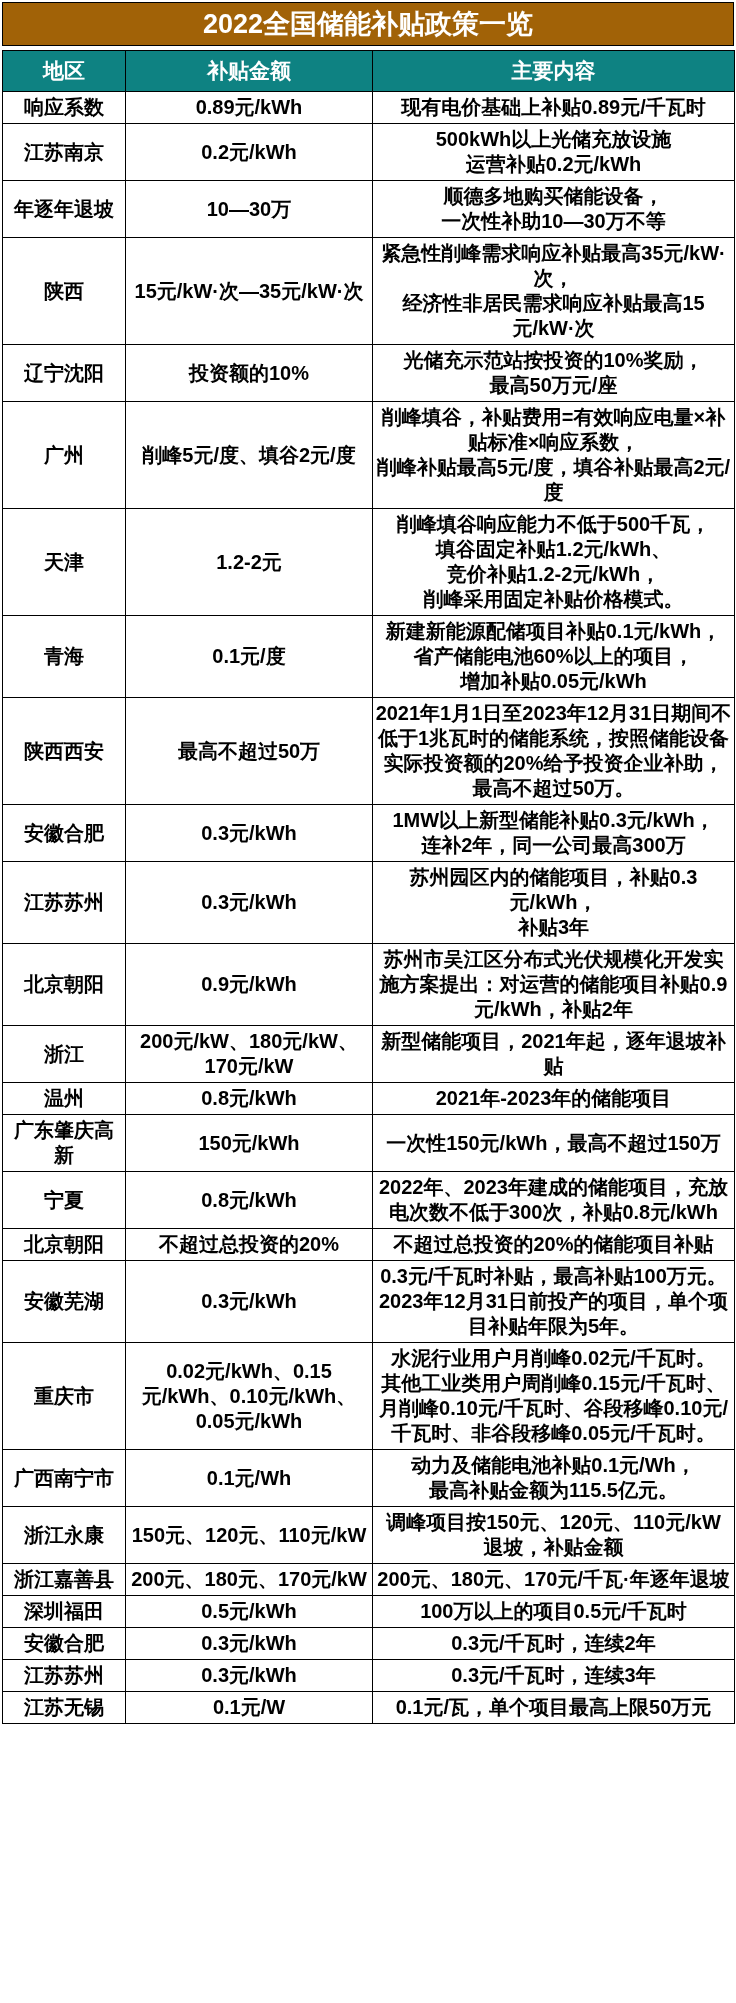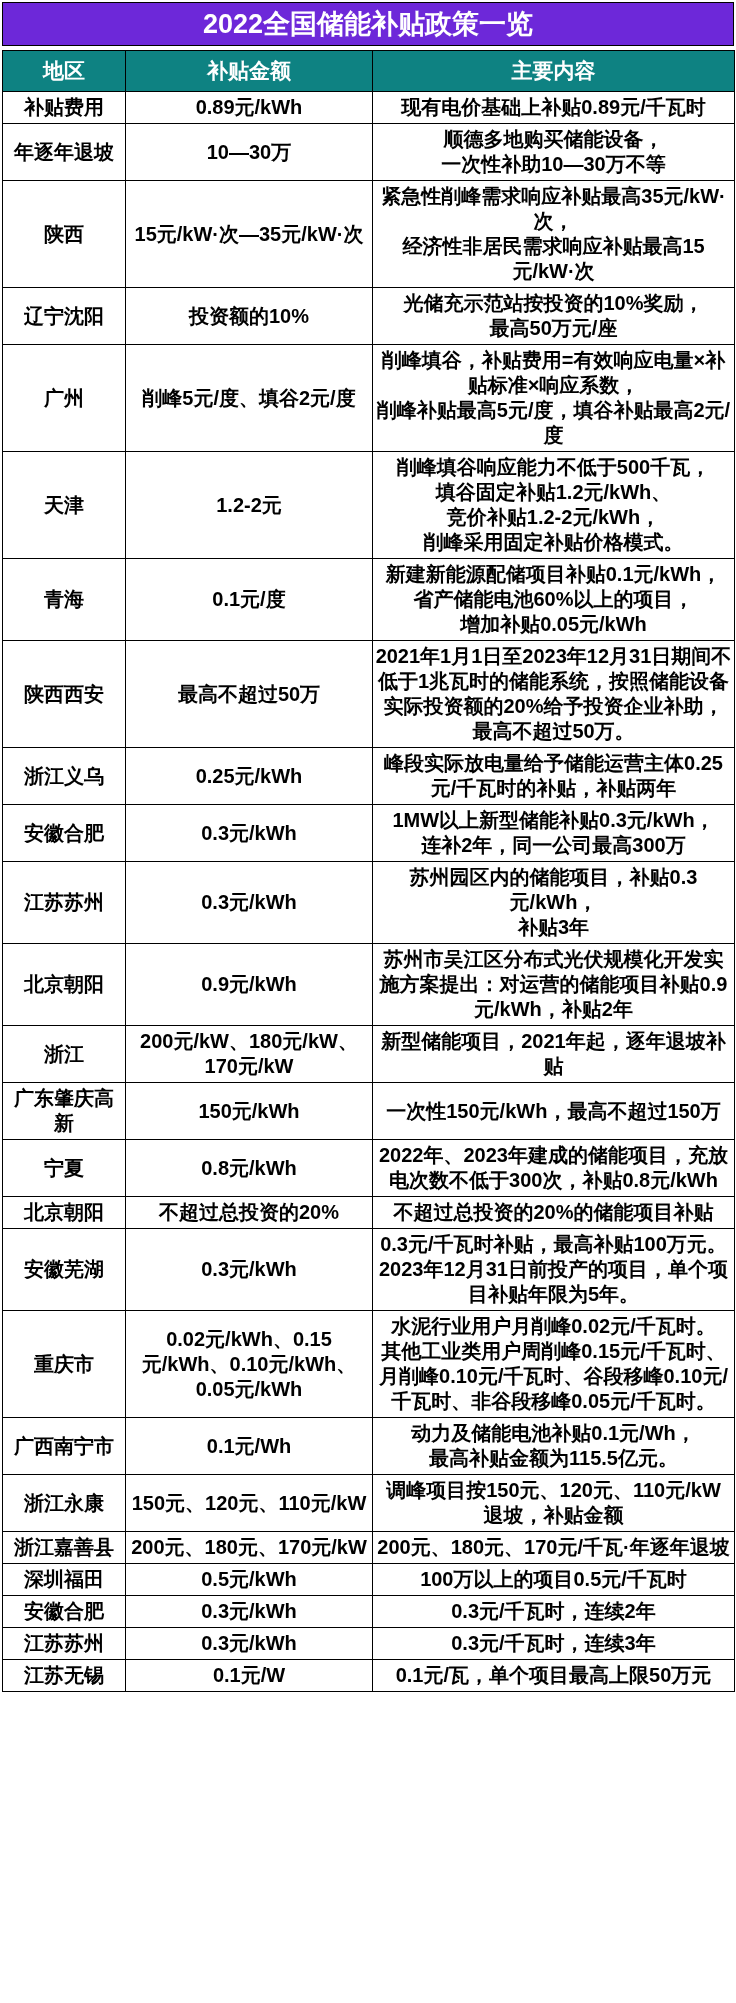--- a/index.html
+++ b/index.html
@@ -8,21 +8,21 @@
     font-family: "Liberation Sans", "DejaVu Sans", sans-serif;
     font-weight: bold;
     color: #000000;
   }
   .page {
     position: relative;
     width: 732px;
     padding: 2px;
   }
   .title-bar {
-    background: #6d28d9;
+    background: #a16207;
     color: #ffffff;
     border: 1px solid #000000;
     text-align: center;
     font-size: 27px;
     line-height: 30px;
     padding: 6px 8px;
     margin-bottom: 4px;
   }
   table.subsidy {
     width: 100%;
@@ -83,23 +83,29 @@
     </colgroup>
     <thead>
       <tr>
         <th>地区</th>
         <th>补贴金额</th>
         <th>主要内容</th>
       </tr>
     </thead>
     <tbody id="table-body">
         <tr>
-          <td>补贴费用</td>
+          <td>响应系数</td>
           <td>0.89元/kWh</td>
           <td>现有电价基础上补贴0.89元/千瓦时</td>
+        </tr>
+        <tr>
+          <td>江苏南京</td>
+          <td>0.2元/kWh</td>
+          <td>500kWh以上光储充放设施
+运营补贴0.2元/kWh</td>
         </tr>
         <tr>
           <td>年逐年退坡</td>
           <td>10—30万</td>
           <td>顺德多地购买储能设备，
 一次性补助10—30万不等</td>
         </tr>
         <tr>
           <td>陕西</td>
           <td>15元/kW·次—35元/kW·次</td>
@@ -132,25 +138,20 @@
           <td>新建新能源配储项目补贴0.1元/kWh，
 省产储能电池60%以上的项目，
 增加补贴0.05元/kWh</td>
         </tr>
         <tr>
           <td>陕西西安</td>
           <td>最高不超过50万</td>
           <td>2021年1月1日至2023年12月31日期间不低于1兆瓦时的储能系统，按照储能设备实际投资额的20%给予投资企业补助，最高不超过50万。</td>
         </tr>
         <tr>
-          <td>浙江义乌</td>
-          <td>0.25元/kWh</td>
-          <td>峰段实际放电量给予储能运营主体0.25元/千瓦时的补贴，补贴两年</td>
-        </tr>
-        <tr>
           <td>安徽合肥</td>
           <td>0.3元/kWh</td>
           <td>1MW以上新型储能补贴0.3元/kWh，
 连补2年，同一公司最高300万</td>
         </tr>
         <tr>
           <td>江苏苏州</td>
           <td>0.3元/kWh</td>
           <td>苏州园区内的储能项目，补贴0.3元/kWh，
 补贴3年</td>
@@ -158,20 +159,25 @@
         <tr>
           <td>北京朝阳</td>
           <td>0.9元/kWh</td>
           <td>苏州市吴江区分布式光伏规模化开发实施方案提出：对运营的储能项目补贴0.9元/kWh，补贴2年</td>
         </tr>
         <tr>
           <td>浙江</td>
           <td>200元/kW、180元/kW、
 170元/kW</td>
           <td>新型储能项目，2021年起，逐年退坡补贴</td>
+        </tr>
+        <tr>
+          <td>温州</td>
+          <td>0.8元/kWh</td>
+          <td>2021年-2023年的储能项目</td>
         </tr>
         <tr>
           <td>广东肇庆高新</td>
           <td>150元/kWh</td>
           <td>一次性150元/kWh，最高不超过150万</td>
         </tr>
         <tr>
           <td>宁夏</td>
           <td>0.8元/kWh</td>
           <td>2022年、2023年建成的储能项目，充放电次数不低于300次，补贴0.8元/kWh</td>

